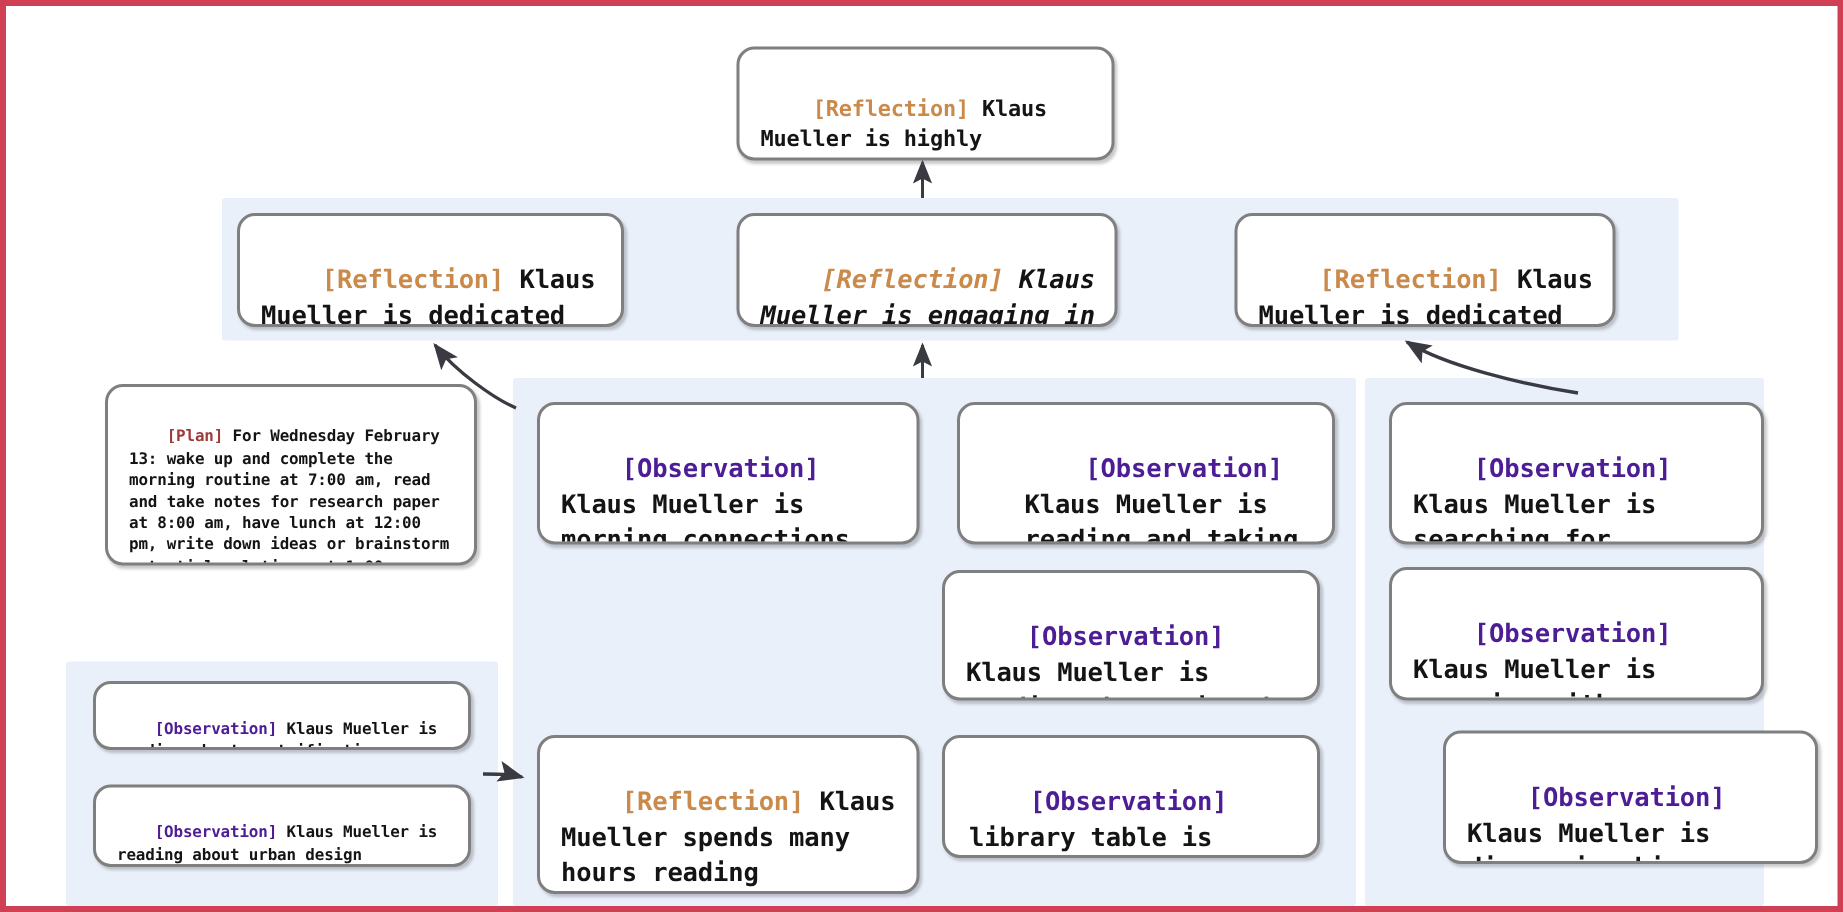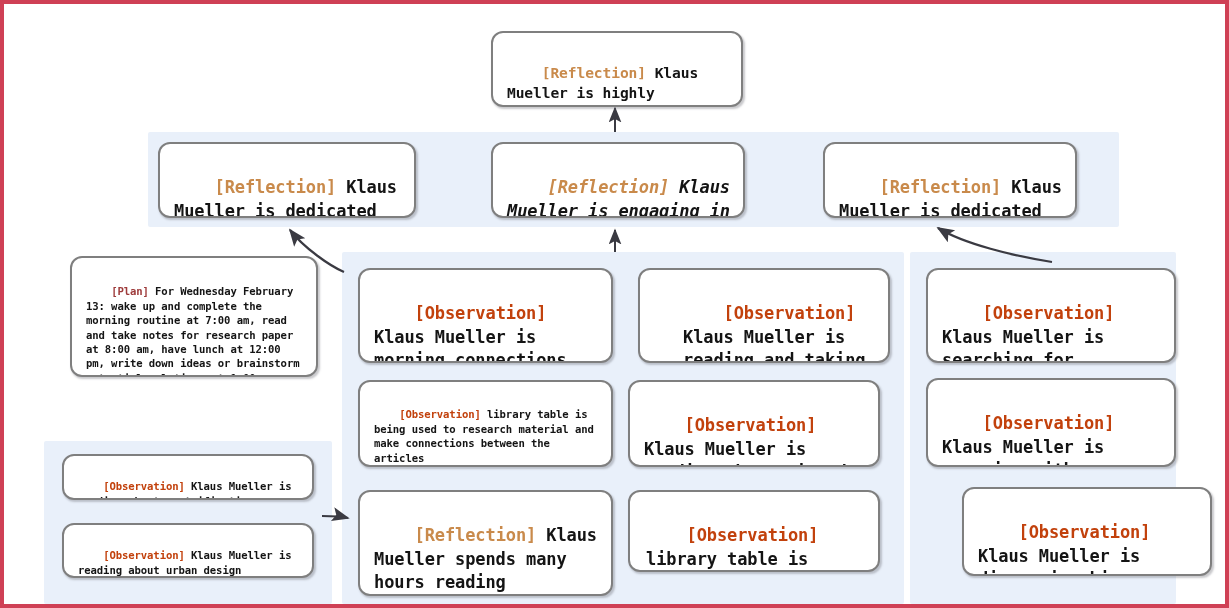--- a/index.html
+++ b/index.html
@@ -37,21 +37,21 @@
     font-family: "DejaVu Sans Mono", "Liberation Mono", monospace;
     font-weight: bold;
     color: #141414;
     line-height: 1.42;
     letter-spacing: -0.1px;
     white-space: pre-wrap;
     overflow: hidden;
   }
   .node .tag { font-weight: bold; text-align: right; }
   .tag-reflection { color: #c98a4b; }
-  .tag-observation { color: #c2410c; }
+  .tag-observation { color: #4c1d95; }
   .tag-plan { color: #9e3b3b; }
 
   .fs15 { font-size: 14.6px; }
   .fs13 { font-size: 17px; line-height: 1.38; }
   .fs11 { font-size: 10.6px; line-height: 1.36; }
 
   svg.arrows {
     position: absolute;
     left: 0; top: 0;
     width: 1221px;
@@ -121,23 +121,20 @@
   </div>
 
   <div class="node fs11" style="left:58px; top:519px; width:252px; height:55px;">
     <span class="tag tag-observation">[Observation]</span><span> Klaus Mueller is reading about urban design</span>
   </div>
 
   <div class="node fs13" style="left:354px; top:264px; width:255px; height:95px;">
     <span class="tag tag-observation">[Observation]</span><span> Klaus Mueller is morning connections between the articles</span>
   </div>
 
-  <div class="node fs11" style="left:354px; top:376px; width:255px; height:87px; padding-top:11px;">
-    <span class="tag tag-observation">[Observation]</span><span> library table is being used to research material and make connections between the articles</span>
-  </div>
 
   <div class="node fs13" style="left:354px; top:486px; width:255px; height:106px;">
     <span class="tag tag-reflection">[Reflection]</span><span> Klaus Mueller spends many hours reading</span>
   </div>
 
   <div class="node fs13" style="left:634px; top:264px; width:252px; height:95px;padding-left:43px;">
     <span class="tag tag-observation">[Observation]</span><span> Klaus Mueller is reading and taking notes on the articles</span>
   </div>
 
   <div class="node fs13" style="left:624px; top:376px; width:252px; height:87px;">

